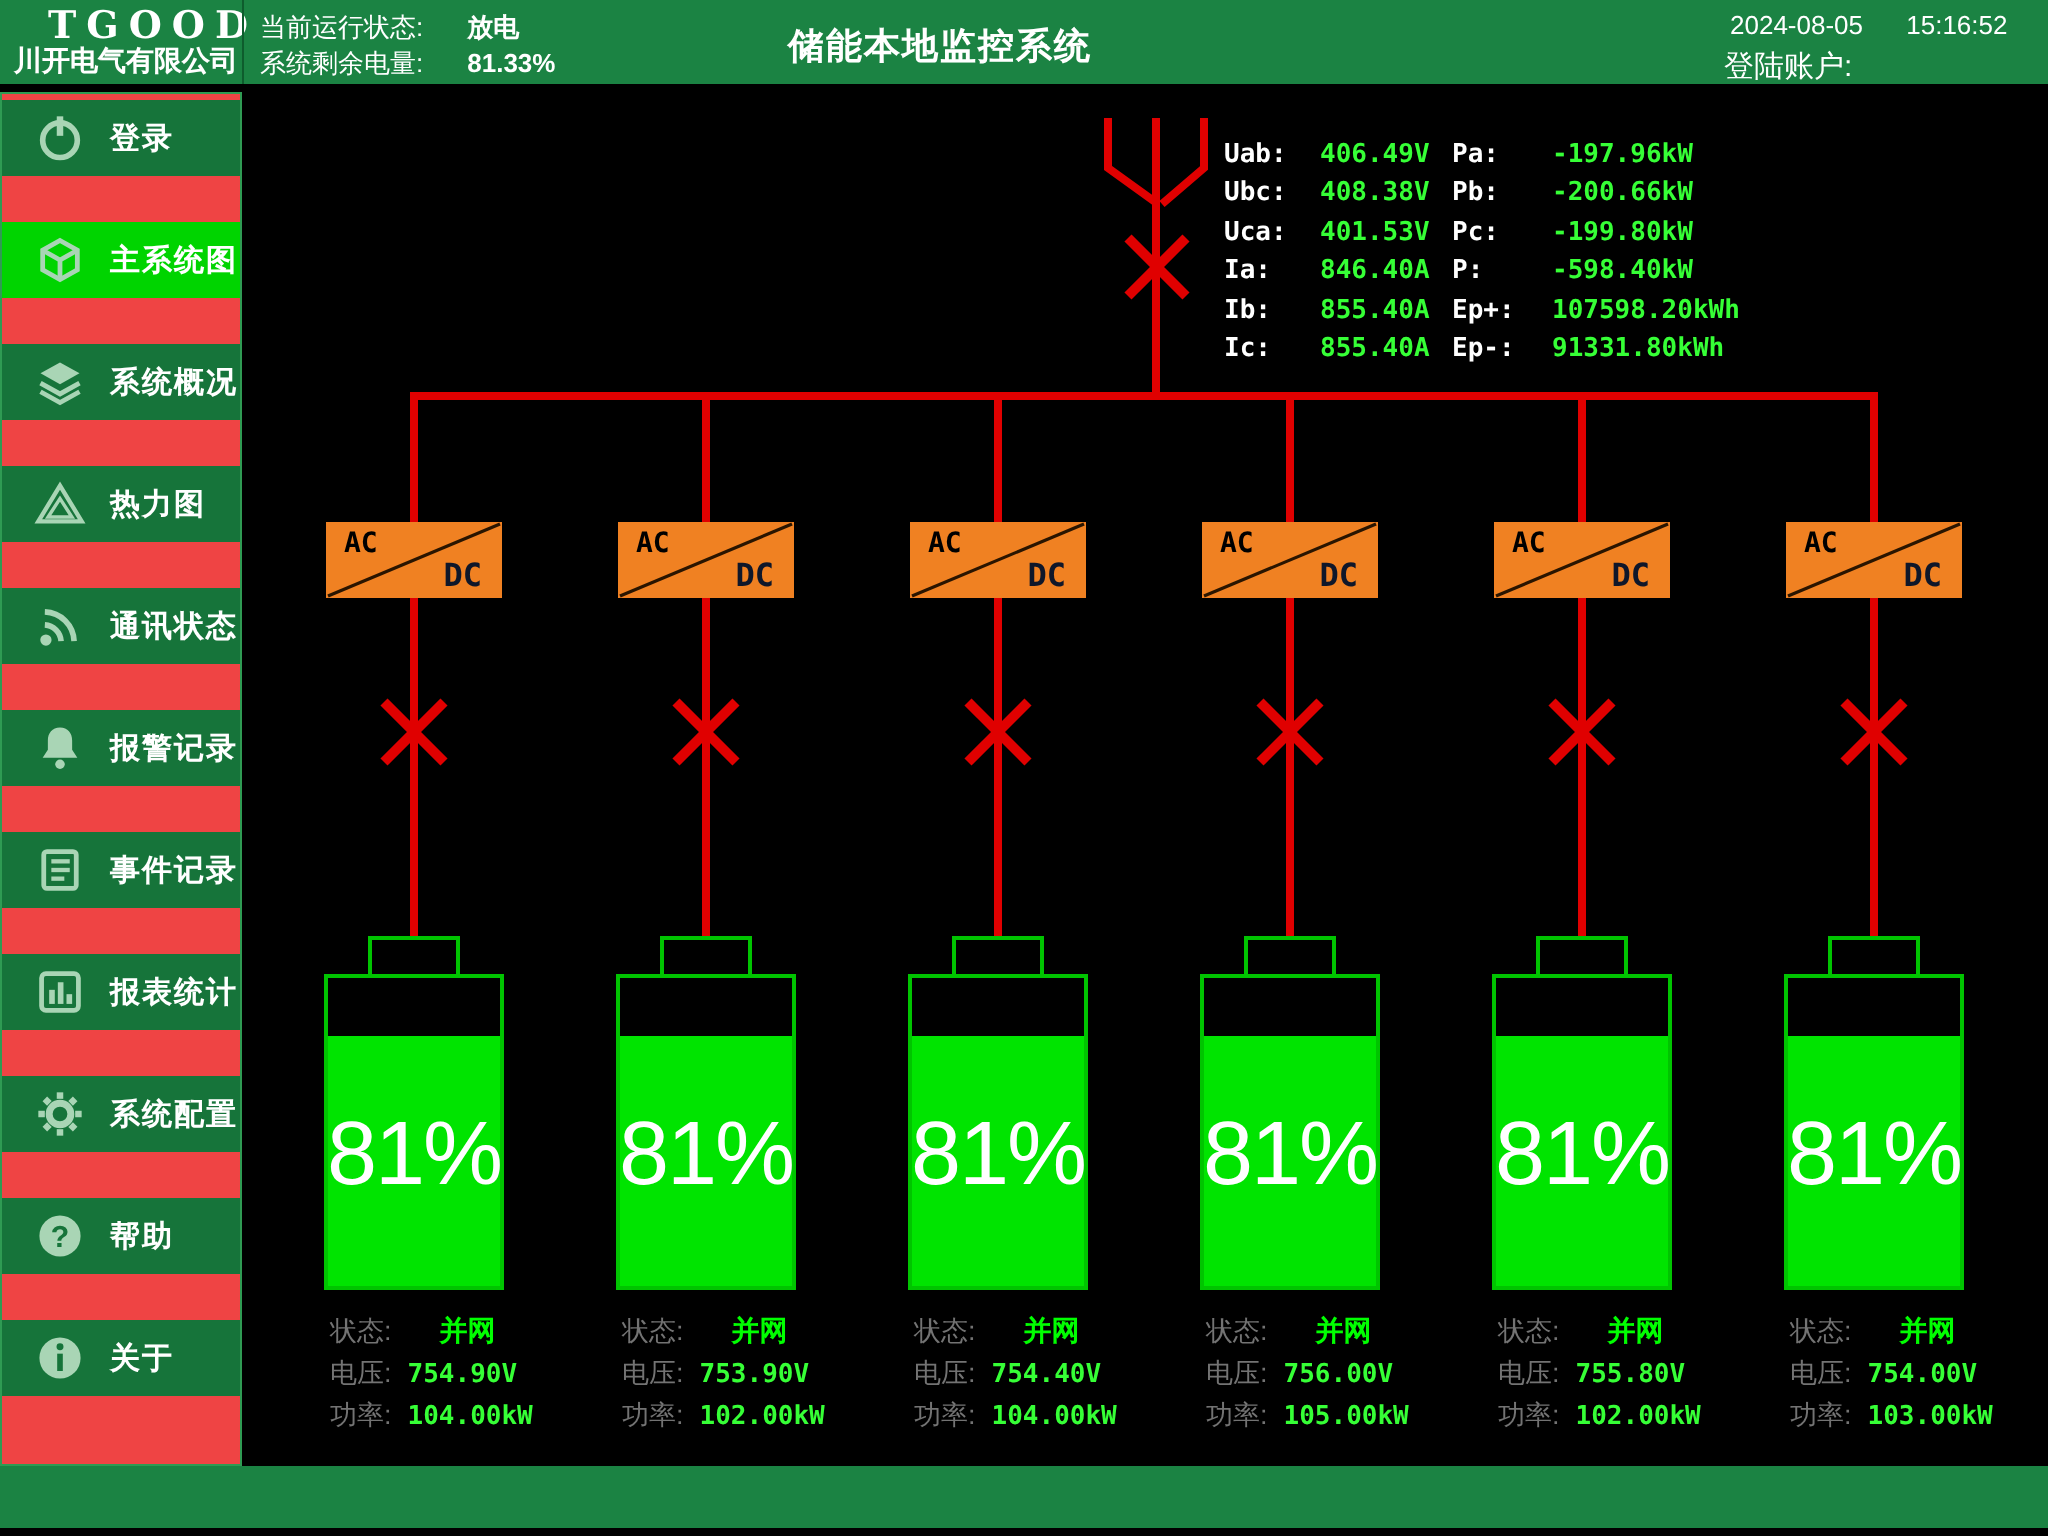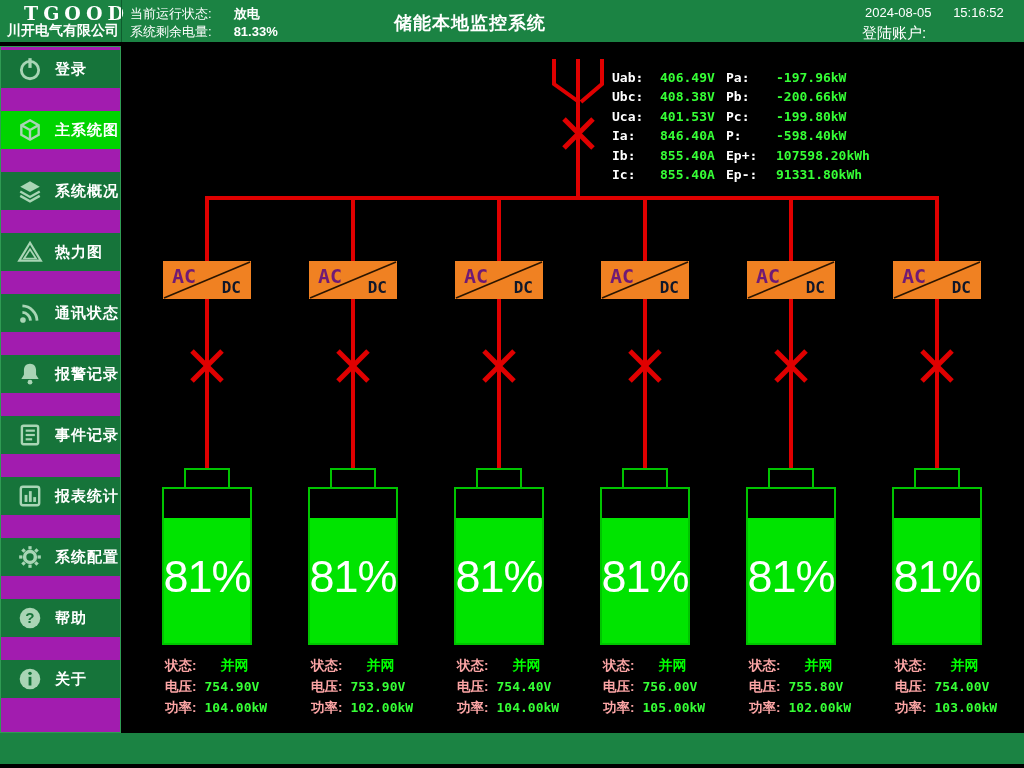--- a/index.html
+++ b/index.html
@@ -14,21 +14,21 @@
   .hrow   { position:absolute; left:130px; font-size:13px; white-space:nowrap; }
   .hrow .hl { display:inline-block; width:100px; }
   .hrow .hv { font-weight:bold; }
   .r1 { top:5px; } .r2 { top:23px; }
   .title  { position:absolute; left:470px; top:11px; transform:translateX(-50%); font-size:18px; font-weight:bold; letter-spacing:1px; white-space:nowrap; }
   .dt     { position:absolute; left:865px; top:5px; font-size:13px; }
   .dt .tm { margin-left:18px; }
   .acct   { position:absolute; left:862px; top:24px; font-size:15px; }
 
   
-  .sidebar { position:absolute; left:0; top:46px; width:121px; height:687px; background:#a21caf;
+  .sidebar { position:absolute; left:0; top:46px; width:121px; height:687px; background:#ef4444;
              border:1px solid #2f9b53; display:flex; flex-direction:column; gap:23px; padding-top:3px; }
   .side-item { height:38px; flex:0 0 38px; background:#16743a; display:flex; align-items:center; gap:12px;
                padding-left:16px; cursor:pointer; }
   .side-item.selected { background:#00d400; }
   .side-item .lab { color:#fff; font-size:15px; font-weight:bold; letter-spacing:1px; white-space:nowrap; }
   .side-item svg { flex:0 0 26px; }
 
   
   .footer { position:absolute; left:0; top:733px; width:1024px; height:31px; background:#1b8343; }
 
@@ -36,32 +36,32 @@
   .main { position:absolute; left:122px; top:42px; width:902px; height:766px; }
   .wires { position:absolute; left:0; top:0; }
 
   .meas { position:absolute; left:490px; top:26px; display:grid; grid-template-columns:48px 66px 50px auto;
           font-family:"DejaVu Sans Mono", monospace; font-size:13px; font-weight:bold; line-height:19.4px; white-space:nowrap; }
   .meas .ml { color:#fff; }
   .meas .mv { color:#36ff36; }
 
   .conv { position:absolute; top:219px; width:88px; height:38px; background:#f08122; }
   .conv svg { position:absolute; left:0; top:0; }
-  .conv .ac { position:absolute; left:9px; top:3px;  color:#701a75; font-weight:bold; font-size:20px; font-family:"DejaVu Sans Mono", monospace; }
+  .conv .ac { position:absolute; left:9px; top:3px;  color:#000000; font-weight:bold; font-size:14px; font-family:"DejaVu Sans Mono", monospace; }
   .conv .dc { position:absolute; right:10px; bottom:2px; color:#0f172a; font-weight:bold; font-size:16px; font-family:"DejaVu Sans Mono", monospace; }
 
   .cap { position:absolute; top:426px; width:46px; height:21px; background:#000; border:2px solid #00c400; }
   .bat { position:absolute; top:445px; width:90px; height:158px; background:#000; border:2px solid #00c400; }
   .bat .fill { position:absolute; left:0; right:0; bottom:0; background:#00e400; }
   .bat .soc  { position:absolute; left:0; right:0; top:0; bottom:0; display:flex; align-items:center; justify-content:center;
                padding-top:22px; color:#fff; font-size:45px; letter-spacing:-1px; }
 
   .stats { position:absolute; top:615px; width:140px; font-size:13px; white-space:nowrap; }
   .stats .srow { height:21px; }
-  .stats .lbl { color:#fca5a5; font-weight:bold; font-size:13.5px; margin-right:8px; }
+  .stats .lbl { color:#737373; font-weight:normal; font-size:13.5px; margin-right:8px; }
   .stats .val { color:#36ff36; font-weight:bold; font-family:"DejaVu Sans Mono", monospace; }
   .stats .status { color:#00ff00; font-family:"Liberation Sans", sans-serif; margin-left:16px; font-size:14px; }
 </style>
 </head>
 <body>
 
 <div class="header">
   <div class="brand">TGOOD</div>
   <div class="company">川开电气有限公司</div>
   <div class="hsep"></div>

